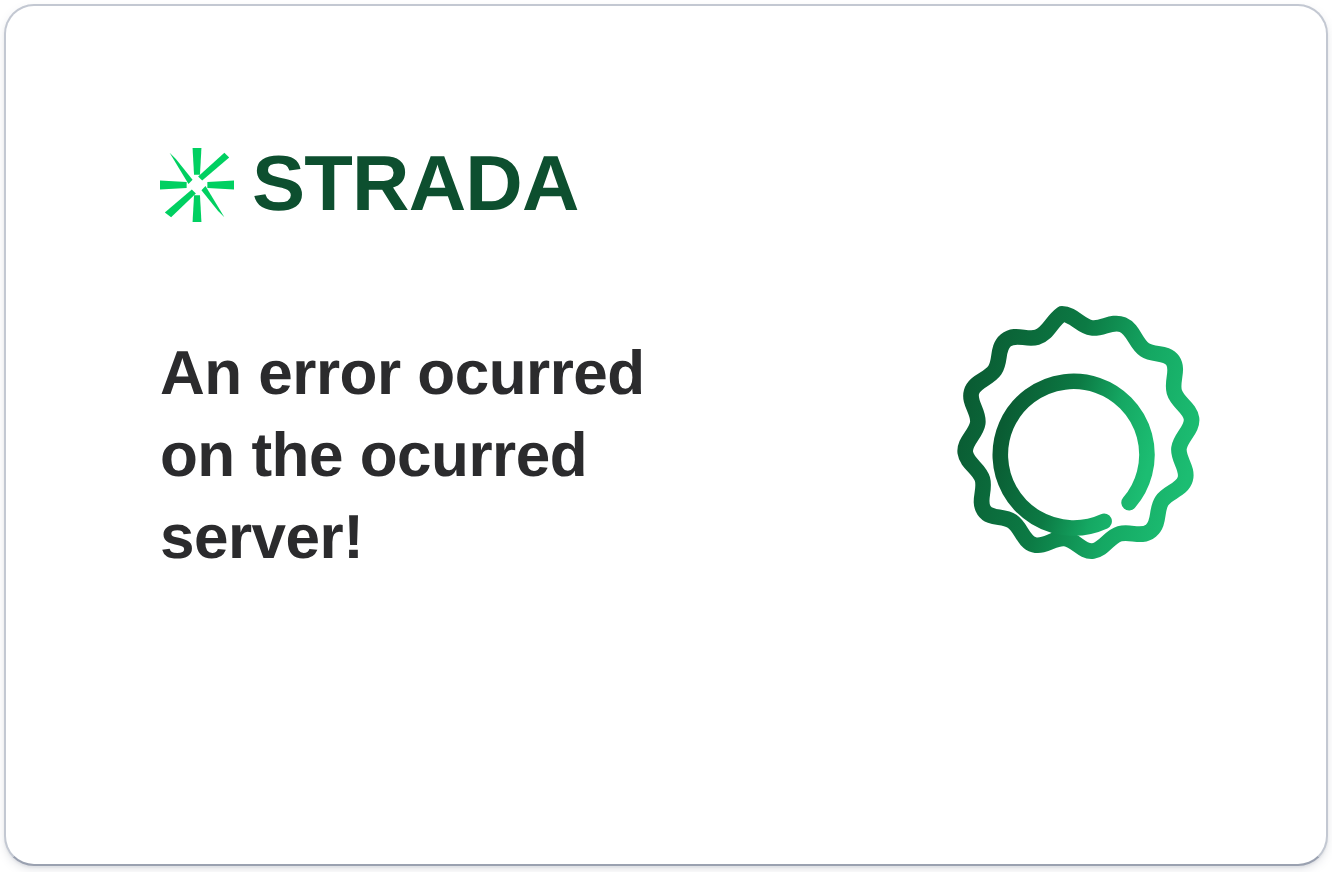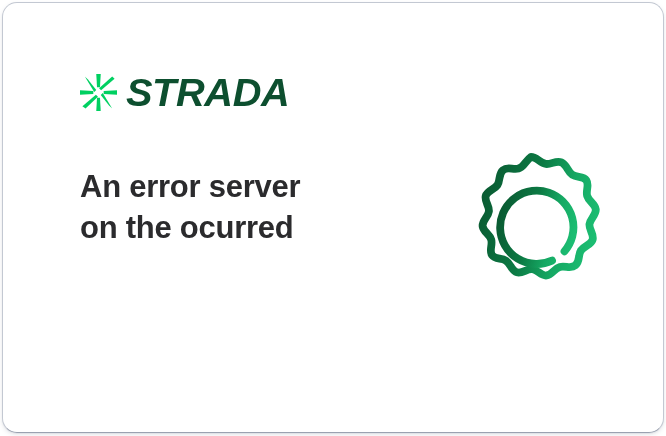--- a/index.html
+++ b/index.html
@@ -32,21 +32,20 @@
   }
 
   
   .brand {
     position: absolute;
     left: 77px;
     top: 70px;
     display: flex;
     align-items: center;
     gap: 9px;
-    font-style: italic;
   }
 
   .brand-mark {
     width: 37px;
     height: 38px;
     display: block;
     flex: none;
   }
 
   .brand-word {
@@ -107,22 +106,23 @@
           <polygon points="87.0,6.5 93.5,13.0 57.0,44.0 51.5,38.5"></polygon>
           <polygon points="43.0,56.0 48.5,61.5 15.0,93.5 6.5,87.0"></polygon>
         </g>
       </svg>
     </span>
 
     <span class="brand-word">STRADA</span>
   </div>
 
   <div class="headline">
-    <div>An error server</div>
+    <div>An error ocurred</div>
     <div>on the ocurred</div>
+    <div>server!</div>
   </div>
 
   <div class="gear-wrap">
     <svg viewBox="0 0 200 200" xmlns="http://www.w3.org/2000/svg" aria-hidden="true">
       <defs>
         <linearGradient id="gearGrad" x1="0" y1="0.35" x2="1" y2="0.62">
           <stop offset="0" stop-color="#0a5c33"></stop>
           <stop offset="0.42" stop-color="#0c7a44"></stop>
           <stop offset="0.72" stop-color="#15a863"></stop>
           <stop offset="1" stop-color="#1cbd72"></stop>

